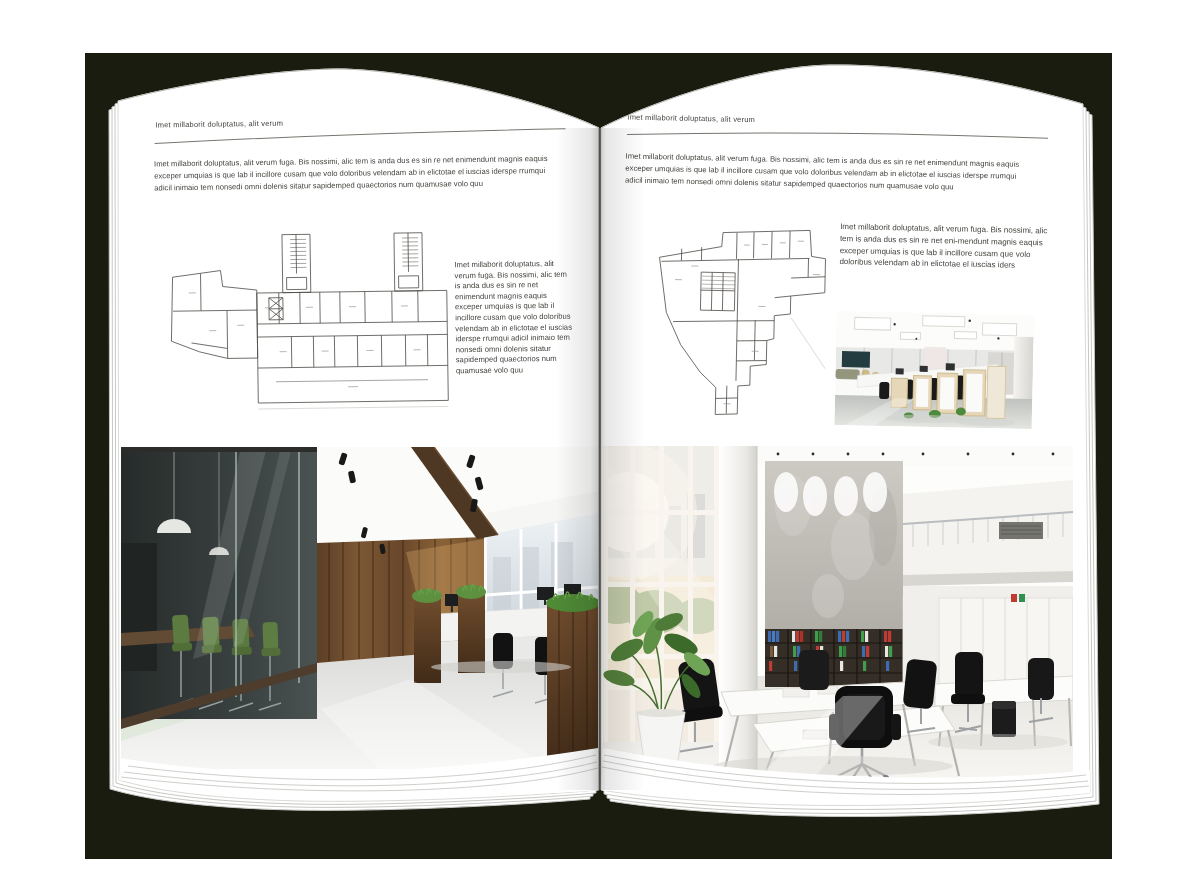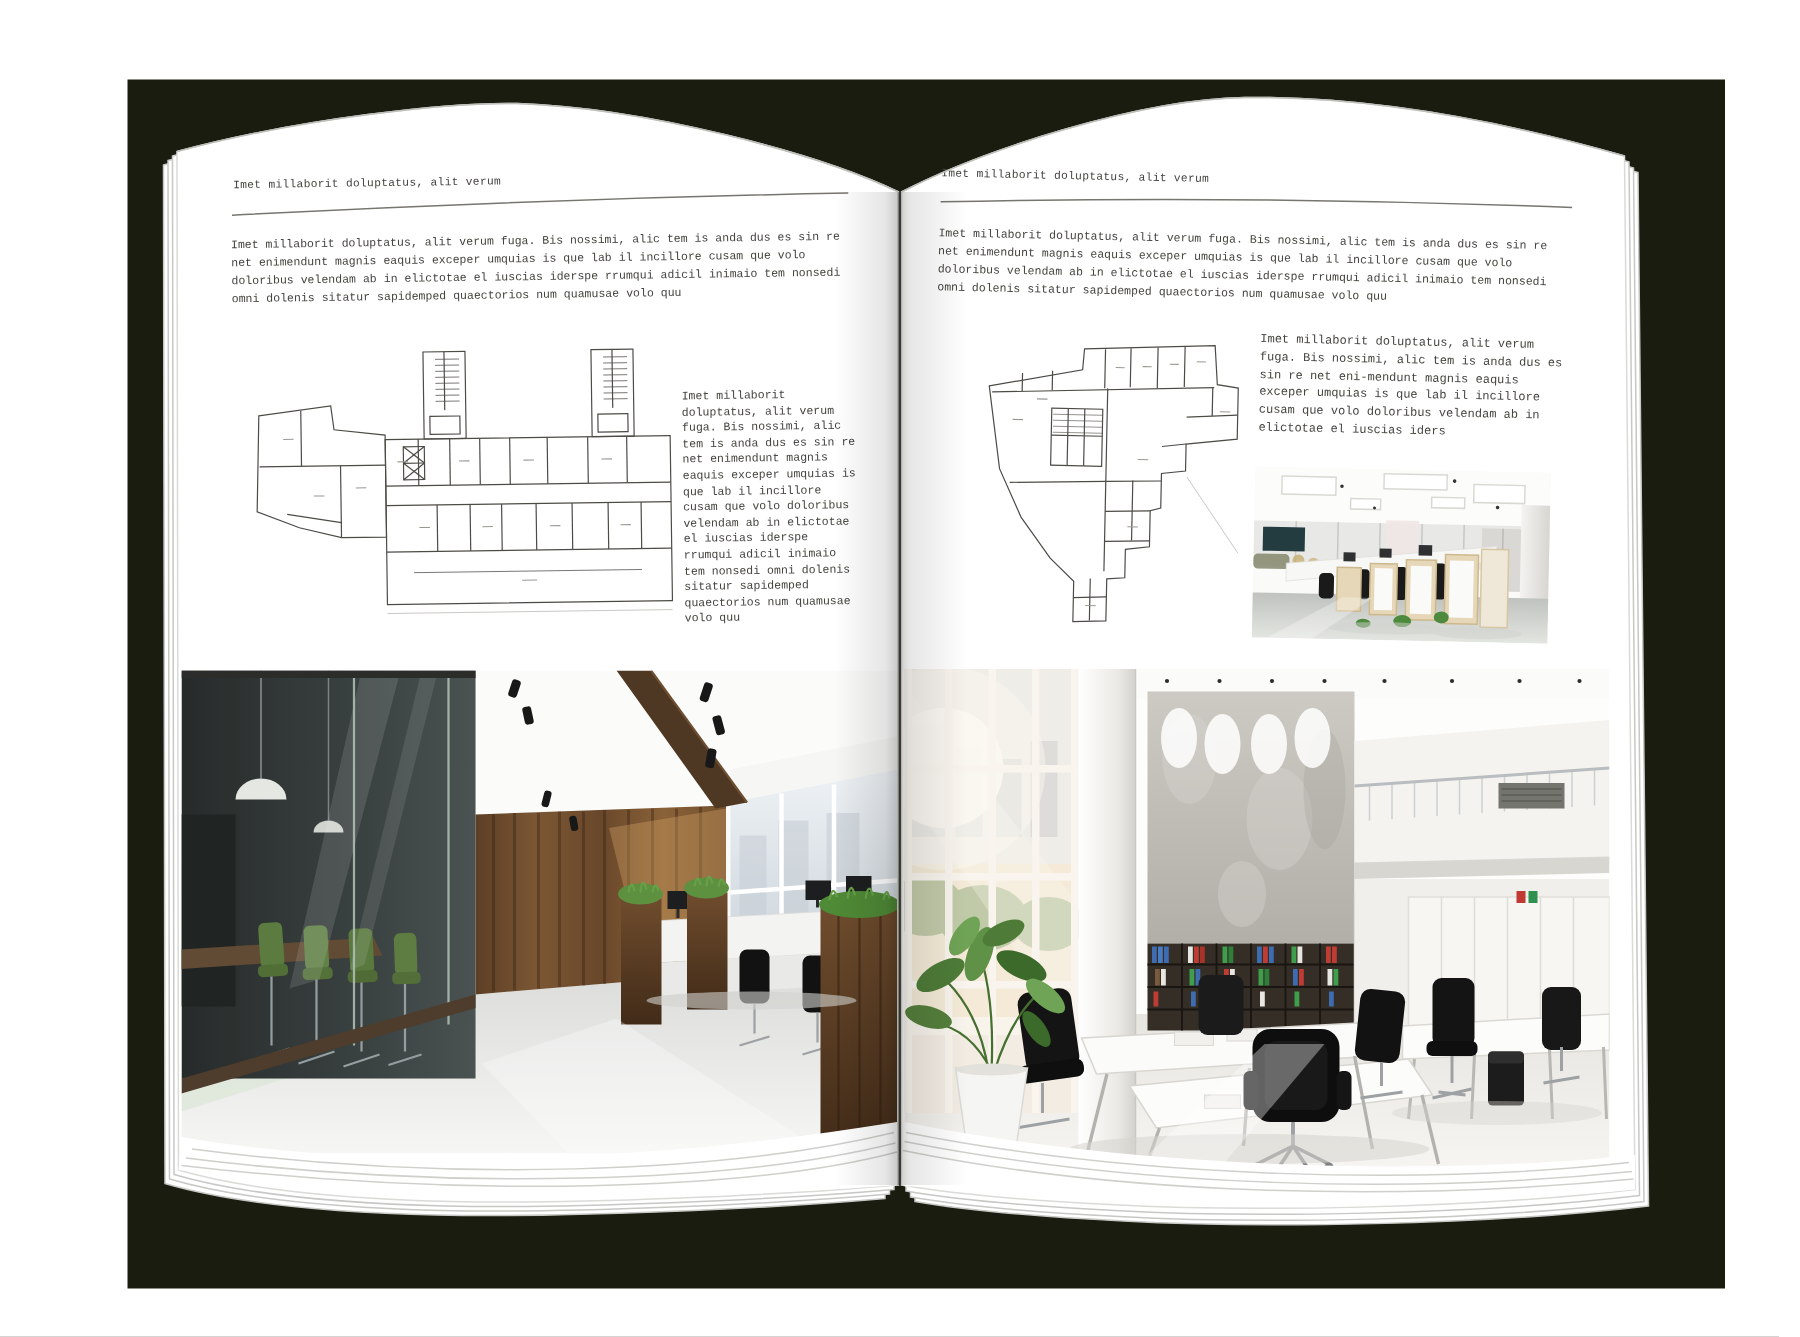--- a/index.html
+++ b/index.html
@@ -1,17 +1,17 @@
 <!DOCTYPE html>
 <html><head>
 <meta charset="utf-8">
 <style>
   html,body{margin:0;padding:0;background:#ffffff;}
-  #stage{position:relative;width:1200px;height:891px;background:#ffffff;overflow:hidden;
-         font-family:Liberation Mono, monospace;}
+  #stage{position:relative;width:1112px;height:891px;background:#ffffff;overflow:hidden;
+         font-family:Liberation Sans, sans-serif;}
   .abs{position:absolute;}
   #backdrop{left:85px;top:53px;width:1065px;height:806px;background:#1a1c0f;}
   svg{display:block;}
   .pagecontent{color:#3f3e3c;}
   .hdr{font-size:7.5px;letter-spacing:.2px;color:#44433f;}
   .intro{font-size:7.7px;line-height:12px;color:#45443f;}
   .sidecol{font-size:7.7px;line-height:10.6px;color:#45443f;}
   .sidecol2{font-size:8px;line-height:11.8px;color:#45443f;}
   #leftContent{left:115px;top:95px;width:484px;height:705px;transform:rotate(-0.8deg);transform-origin:0 0;}
   #rightContent{left:601px;top:90px;width:492px;height:715px;transform:rotate(1.2deg);transform-origin:0 0;}

